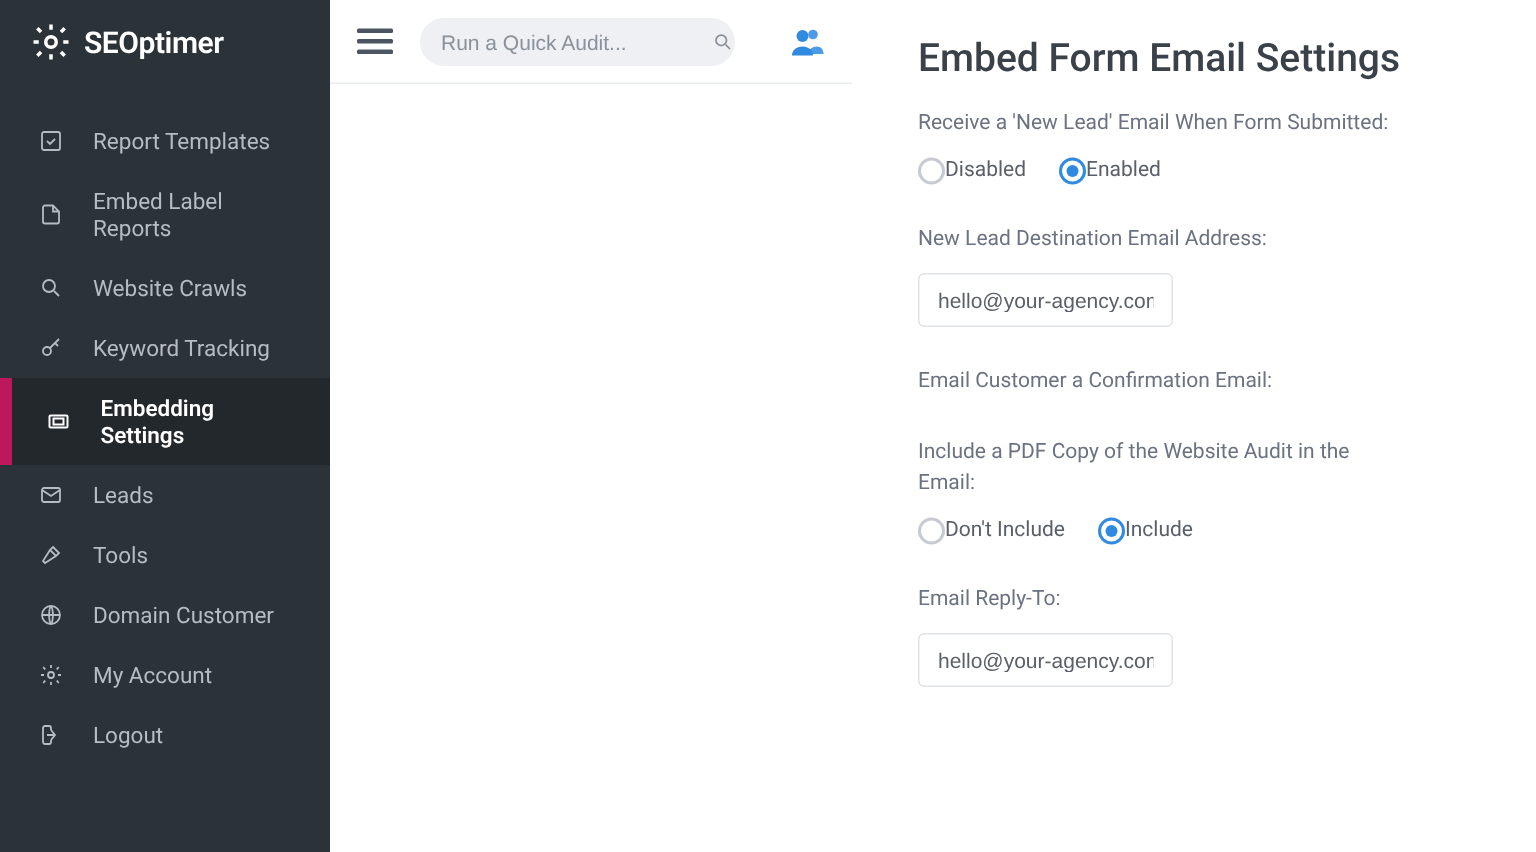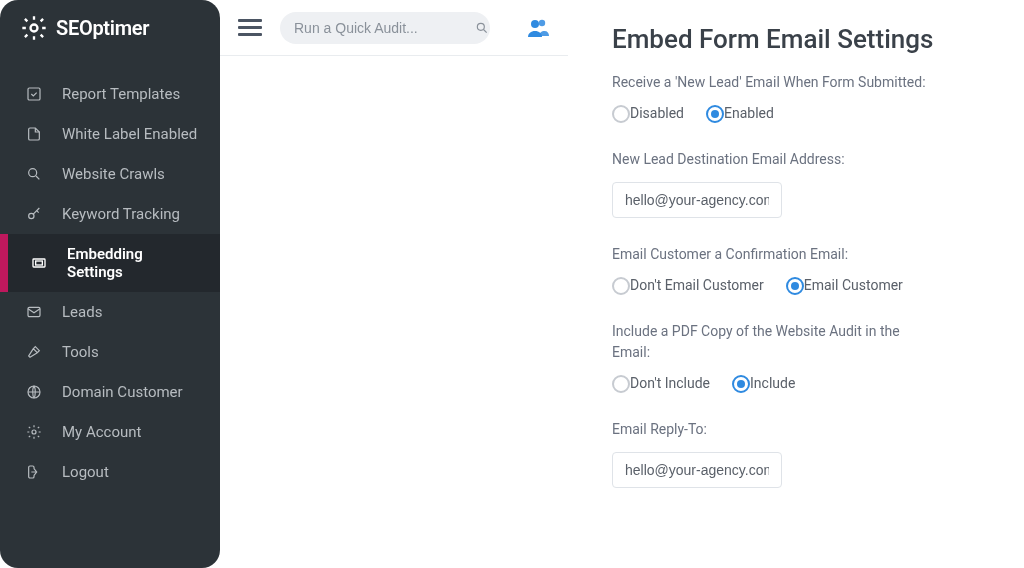--- a/index.html
+++ b/index.html
@@ -11,21 +11,20 @@
   overflow: hidden;
   color: #6b7280;
 }
 .app { display: flex; height: 100%; }
 .sidebar {
   width: 220px;
   background: #2c3338;
   flex-shrink: 0;
   display: flex;
   flex-direction: column;
-  border-radius: 18px;
 }
 .logo-area {
   height: 56px;
   display: flex;
   align-items: center;
   padding: 0 20px;
   gap: 8px;
 }
 .logo-icon {
   width: 28px;
@@ -190,21 +189,21 @@
         </span>
         <span>Report Templates</span>
       </div>
       <div class="nav-item">
         <span class="icon">
           <svg viewBox="0 0 24 24" width="16" height="16" fill="none" stroke="currentColor" stroke-width="1.8">
               <path d="M14 3H6a2 2 0 0 0-2 2v14a2 2 0 0 0 2 2h12a2 2 0 0 0 2-2V9z"></path>
               <path d="M14 3v6h6"></path>
             </svg>
         </span>
-        <span>White Label Enabled</span>
+        <span>Embed Label Reports</span>
       </div>
       <div class="nav-item">
         <span class="icon">
           <svg viewBox="0 0 24 24" width="16" height="16" fill="none" stroke="currentColor" stroke-width="1.8">
               <circle cx="10" cy="10" r="6"></circle>
               <path d="M20 20l-5-5"></path>
             </svg>
         </span>
         <span>Website Crawls</span>
       </div>
@@ -317,30 +316,20 @@
         </div>
       </div>
 
       <div class="field-block">
         <div class="field-label">New Lead Destination Email Address:</div>
         <input class="text-input" type="text" value="hello@your-agency.com" style="">
       </div>
 
       <div class="field-block">
         <div class="field-label">Email Customer a Confirmation Email:</div>
-        <div class="radio-row">
-          <div class="radio-opt">
-            <span class="radio"></span>
-            <span class="radio-label">Don't Email Customer</span>
-          </div>
-          <div class="radio-opt">
-            <span class="radio selected"></span>
-            <span class="radio-label">Email Customer</span>
-          </div>
-        </div>
       </div>
 
       <div class="field-block">
         <div class="field-label">Include a PDF Copy of the Website Audit in the Email:</div>
         <div class="radio-row">
           <div class="radio-opt">
             <span class="radio"></span>
             <span class="radio-label">Don't Include</span>
           </div>
           <div class="radio-opt">

